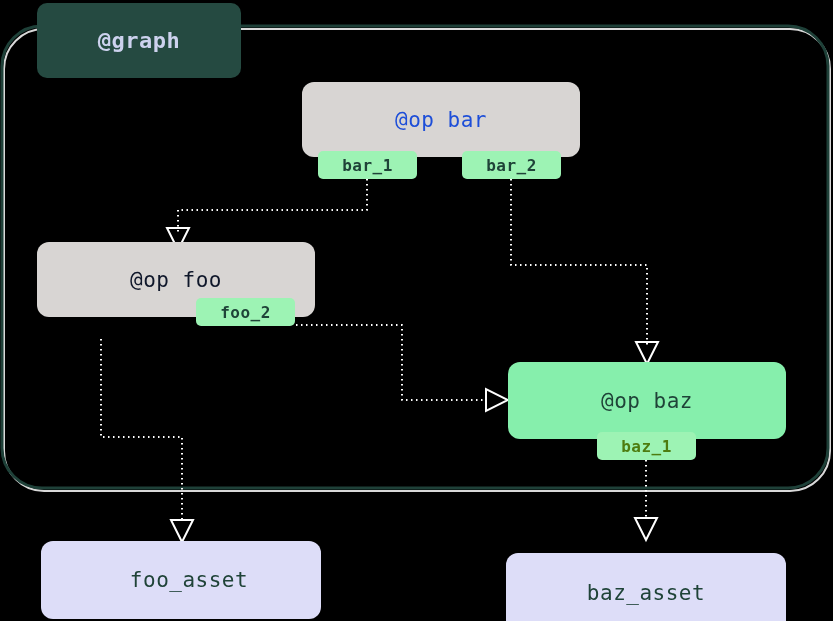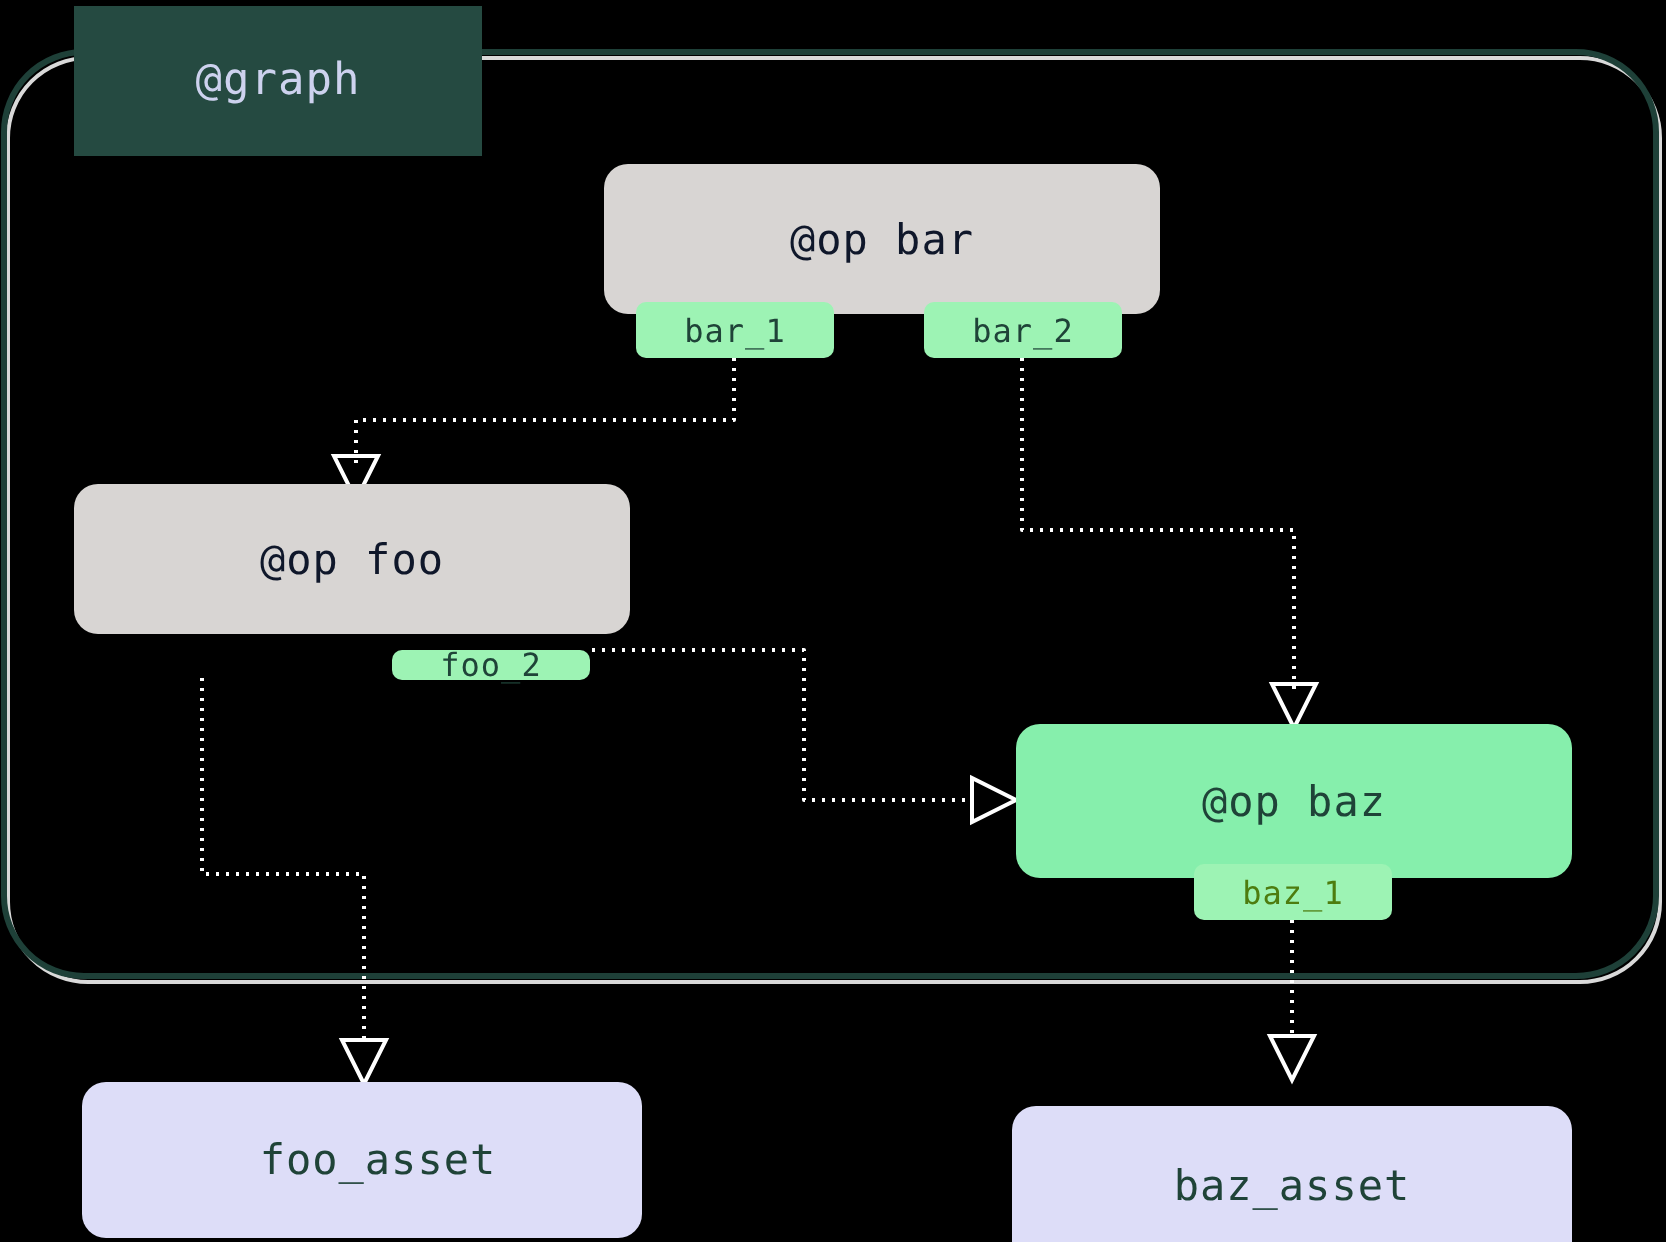--- a/index.html
+++ b/index.html
@@ -40,42 +40,44 @@
   .asset-node {
     background: #ddddf8;
     border-radius: 12px;
     color: #1f4338;
     font-size: 21px;
     letter-spacing: 0.5px;
   }
   .cluster-label {
     position: absolute;
     background: #254a41;
-    border-radius: 0;
+    border-radius: 10px;
     color: #cdd2ee;
     font-size: 22px;
     display: flex;
     align-items: center;
     justify-content: center;
     letter-spacing: 0.5px;
     z-index: 6;
+    font-weight: bold;
   }
   .port {
     position: absolute;
     background: #9df3b4;
     border-radius: 5px;
     color: #1f4338;
     font-size: 16px;
     display: flex;
     align-items: center;
     justify-content: center;
     letter-spacing: 0.5px;
     z-index: 5;
     box-sizing: border-box;
     padding: 0 22px;
+    font-weight: bold;
   }
 </style>
 </head>
 <body>
 
 <div id="canvas" style="background: rgb(0, 0, 0);">
 
   <svg id="edge-layer" viewBox="0 0 833 621" width="833" height="621" aria-hidden="true">
       <rect x="4" y="29" width="826" height="462" rx="40" ry="40" fill="none" stroke="#ffffff" stroke-width="2" opacity="0.85"></rect>
       <rect x="2" y="26" width="826" height="462" rx="40" ry="40" fill="none" stroke="#1e4038" stroke-width="3"></rect>
@@ -86,22 +88,22 @@
       <path d="M 296,325 L 402,325 L 402,400 L 487,400" fill="none" stroke="#ffffff" stroke-width="2" stroke-dasharray="1.5 3.5" stroke-linecap="butt" stroke-linejoin="round"></path>
       <polygon points="486,389 486,411 508,400" fill="none" stroke="#ffffff" stroke-width="2" stroke-linejoin="miter"></polygon>
       <path d="M 101,339 L 101,437 L 182,437 L 182,522" fill="none" stroke="#ffffff" stroke-width="2" stroke-dasharray="1.5 3.5" stroke-linecap="butt" stroke-linejoin="round"></path>
       <polygon points="171,520 193,520 182,542" fill="none" stroke="#ffffff" stroke-width="2" stroke-linejoin="miter"></polygon>
       <path d="M 646,460 L 646,520" fill="none" stroke="#ffffff" stroke-width="2" stroke-dasharray="1.5 3.5" stroke-linecap="butt" stroke-linejoin="round"></path>
       <polygon points="635,518 657,518 646,540" fill="none" stroke="#ffffff" stroke-width="2" stroke-linejoin="miter"></polygon>
     </svg>
 
   <div class="cluster-label" style="left: 37px; top: 3px; width: 204px; height: 75px; background: rgb(37, 74, 65); color: rgb(205, 210, 238);">@graph</div>
 
-<div class="node op-node" style="left: 302px; top: 82px; width: 278px; height: 75px; background: rgb(216, 213, 211); color: #0f172a;">@op bar</div>
+<div class="node op-node" style="left: 302px; top: 82px; width: 278px; height: 75px; background: rgb(216, 213, 211); color: #1d4ed8;">@op bar</div>
     <div class="node op-node" style="left: 37px; top: 242px; width: 278px; height: 75px; background: rgb(216, 213, 211); color: #0f172a;">@op foo</div>
     <div class="node op-node" style="left: 508px; top: 362px; width: 278px; height: 77px; background: #86efac; color: rgb(31, 67, 56);">@op baz</div>
     <div class="node asset-node" style="left: 41px; top: 541px; width: 280px; height: 78px; background: rgb(221, 221, 248); color: rgb(31, 67, 56); padding-left: 16px;">foo_asset</div>
     <div class="node asset-node" style="left: 506px; top: 539px; width: 280px; height: 80px; background: rgb(221, 221, 248); color: rgb(31, 67, 56); margin-top: 14px;">baz_asset</div>
     <div class="port" style="left: 318px; top: 151px; width: 99px; height: 28px; background: rgb(157, 243, 180); color: rgb(31, 67, 56);">bar_1</div>
     <div class="port" style="left: 462px; top: 151px; width: 99px; height: 28px; background: rgb(157, 243, 180); color: rgb(31, 67, 56);">bar_2</div>
-    <div class="port" style="left: 196px; top: 325px; width: 99px; height: 15px; background: rgb(157, 243, 180); color: rgb(31, 67, 56);">foo_2</div>
+    <div class="port" style="left: 196px; top: 298px; width: 99px; height: 28px; background: rgb(157, 243, 180); color: rgb(31, 67, 56);">foo_2</div>
     <div class="port" style="left: 597px; top: 432px; width: 99px; height: 28px; background: rgb(157, 243, 180); color: #4d7c0f;">baz_1</div>
   </div>
 
 </body></html>

